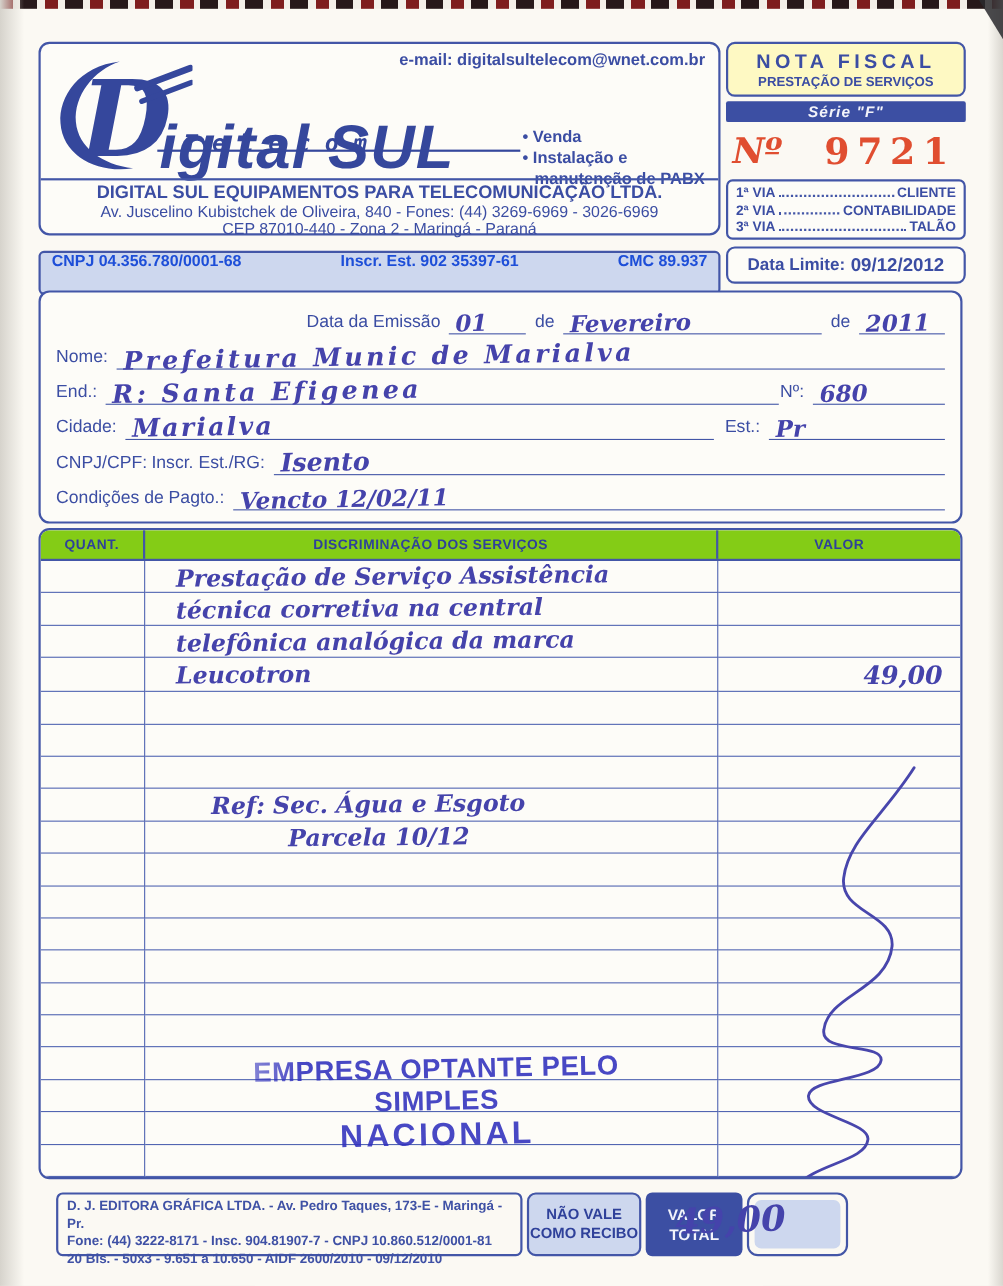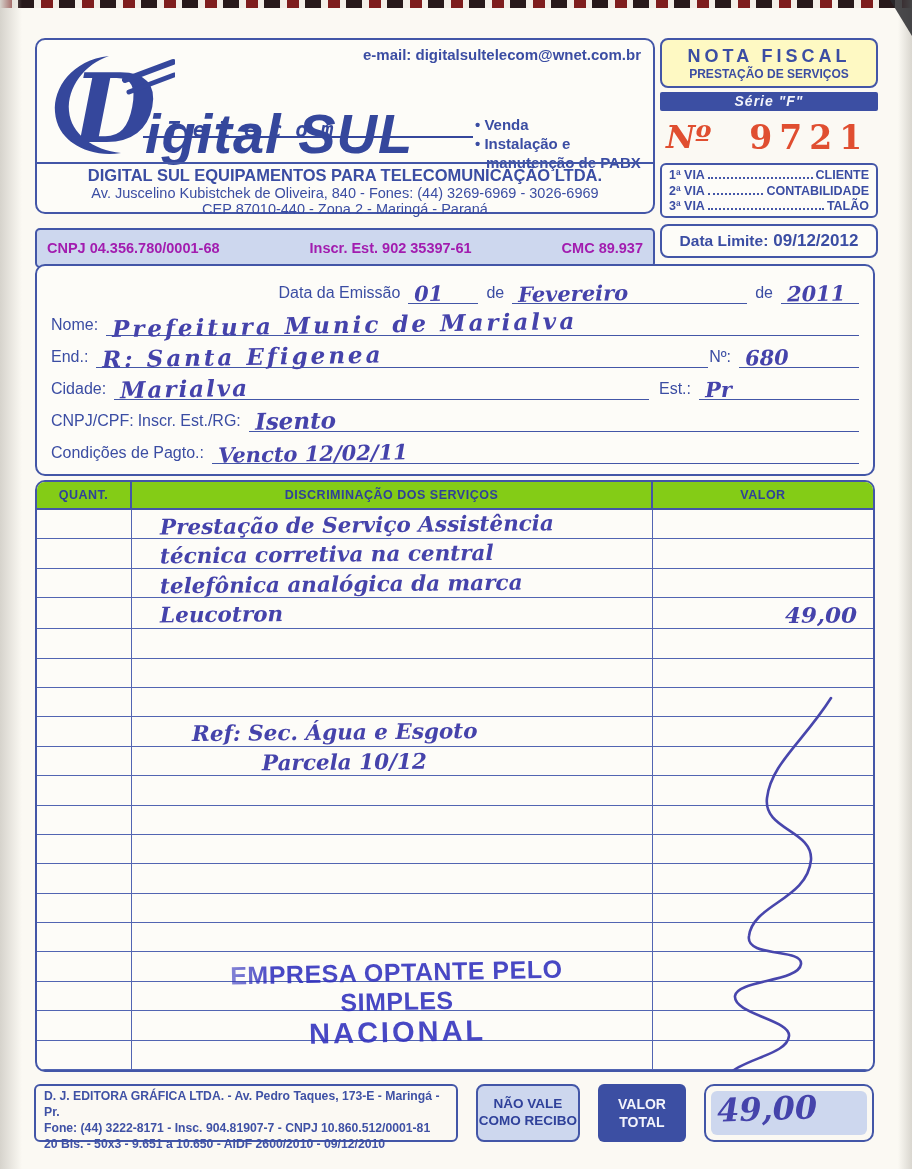--- a/index.html
+++ b/index.html
@@ -29,21 +29,21 @@
   .telecom-line { position:absolute; left:96px; top:86px; width:330px; border-bottom:2.5px solid #35479c; }
   .telecom { position:absolute; left:120px; top:68px; font-family:"DejaVu Sans Mono", monospace; font-weight:bold; font-style:italic; font-size:21px; letter-spacing:13px; color:#35479c; }
   .services { position:absolute; right:10px; top:76px; width:168px; font-size:15px; font-weight:bold; line-height:1.25; }
   .hdr-divider { position:absolute; left:0; right:0; top:122px; border-top:2px solid #4356a7; }
   .company { position:absolute; left:0; right:0; top:126px; text-align:center; }
   .company .name { font-size:16.5px; font-weight:bold; }
   .company .addr { font-size:14.5px; }
 
   
   #cnpjbar { left:35px; top:228px; width:620px; height:40px; background:#cdd7ee; border:2px solid #4356a7; border-radius:5px;
-    display:flex; align-items:center; justify-content:space-between; padding:0 10px; font-size:14.5px; font-weight:bold; color:#a21caf; }
+    display:flex; align-items:flex-start; justify-content:space-between; padding:0 10px; font-size:14.5px; font-weight:bold; color:#1d4ed8; }
 
   
   #nfbox { left:660px; top:38px; width:218px; height:50px; background:#fef9c3; border-radius:8px;
     display:flex; flex-direction:column; align-items:center; justify-content:center; }
   #nfbox .t1 { font-size:18px; font-weight:bold; letter-spacing:4px; }
   #nfbox .t2 { font-size:12px; font-weight:bold; }
   #seriebar { position:absolute; left:660px; top:92px; width:218px; height:19px; background:#3c4fa3; color:#f2f3fa;
     font-size:14px; font-weight:bold; font-style:italic; text-align:center; line-height:18px; letter-spacing:1px; border-radius:2px; }
   #numrow { position:absolute; left:660px; top:113px; width:218px; height:48px; display:flex; align-items:center; }
   #numrow .no { font-family:"DejaVu Serif", serif; font-style:italic; font-weight:bold; font-size:32px; color:#e04e30; margin-left:6px; }
@@ -85,21 +85,21 @@
   .valor-hw { font-size:23px; padding-right:16px; display:block; margin-top:3px; }
 
   #stamp { position:absolute; left:140px; top:448px; width:440px; text-align:center; transform:rotate(-1.2deg);
     color:#3030bd; opacity:.88; pointer-events:none;
     -webkit-mask-image:linear-gradient(90deg,rgba(0,0,0,.25),#000 22%); mask-image:linear-gradient(90deg,rgba(0,0,0,.25),#000 22%); }
   #stamp .s1 { font-size:25px; font-weight:bold; letter-spacing:.5px; }
   #stamp .s2 { font-size:29px; font-weight:bold; letter-spacing:3px; }
   #squiggle { position:absolute; right:0; top:180px; }
 
   
-  #footer { position:absolute; left:34px; top:1084px; width:840px; height:58px; display:flex; gap:18px; }
+  #footer { position:absolute; left:51px; top:1084px; width:720px; height:58px; display:flex; gap:4px; }
   #printer { width:424px; border:2px solid #4356a7; border-radius:6px; padding:2px 8px; font-size:12.2px; font-weight:bold; color:#3f51a5; line-height:1.32; }
   #naovale { width:104px; background:#cdd7ee; border:2px solid #4356a7; border-radius:8px;
     display:flex; flex-direction:column; align-items:center; justify-content:center; font-size:13.5px; font-weight:bold; color:#2f419a; line-height:1.25; }
   #valortotal { width:88px; background:#3c4fa3; border-radius:6px; display:flex; flex-direction:column; align-items:center; justify-content:center;
     color:#f3f4fb; font-size:14px; font-weight:bold; line-height:1.3; }
   #totalbox { flex:1; border:2px solid #4356a7; border-radius:10px; position:relative; }
   #totalbox .inner { position:absolute; inset:5px; background:#cdd7ee; border-radius:6px; }
   #total-hw { position:absolute; right:55px; top:4px; font-size:32px; transform:rotate(-2deg); }
 </style>
 </head>

